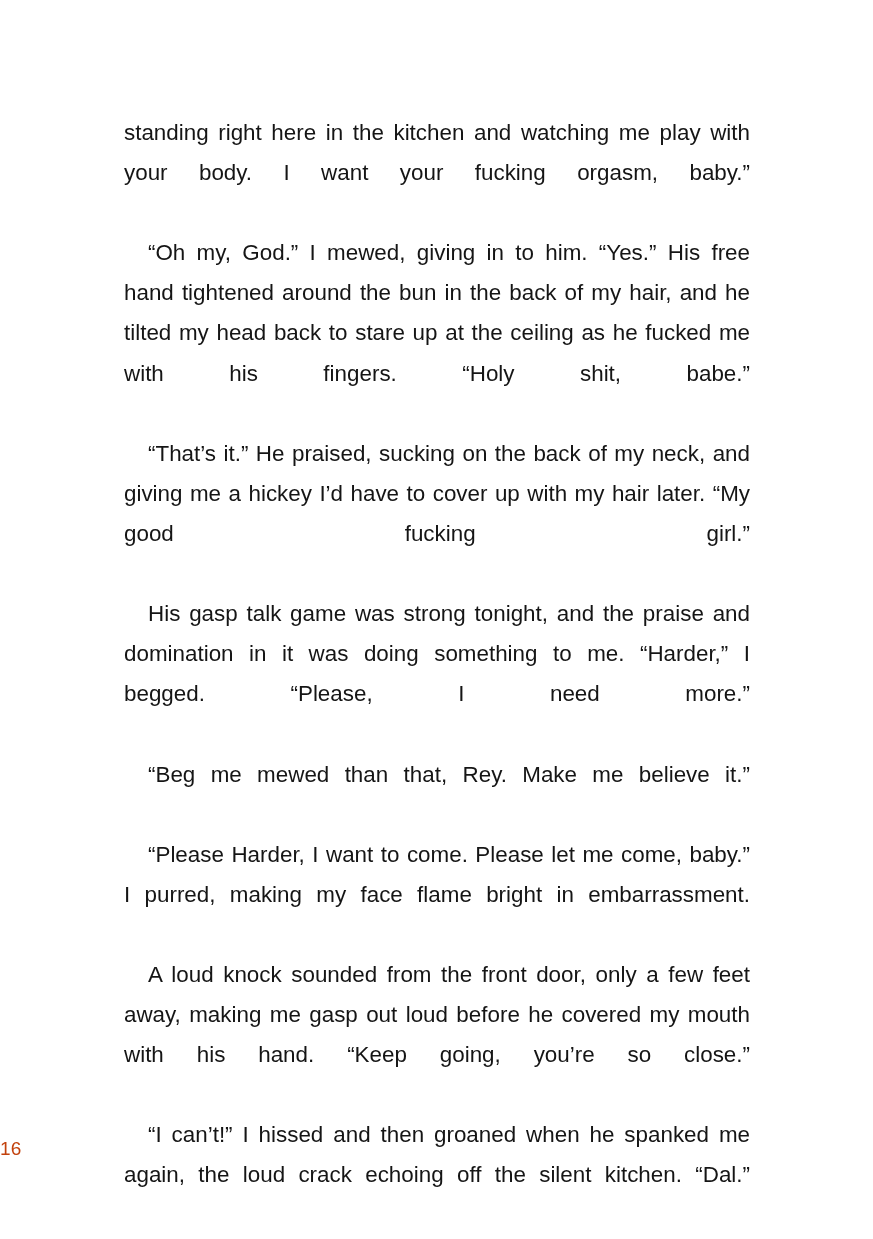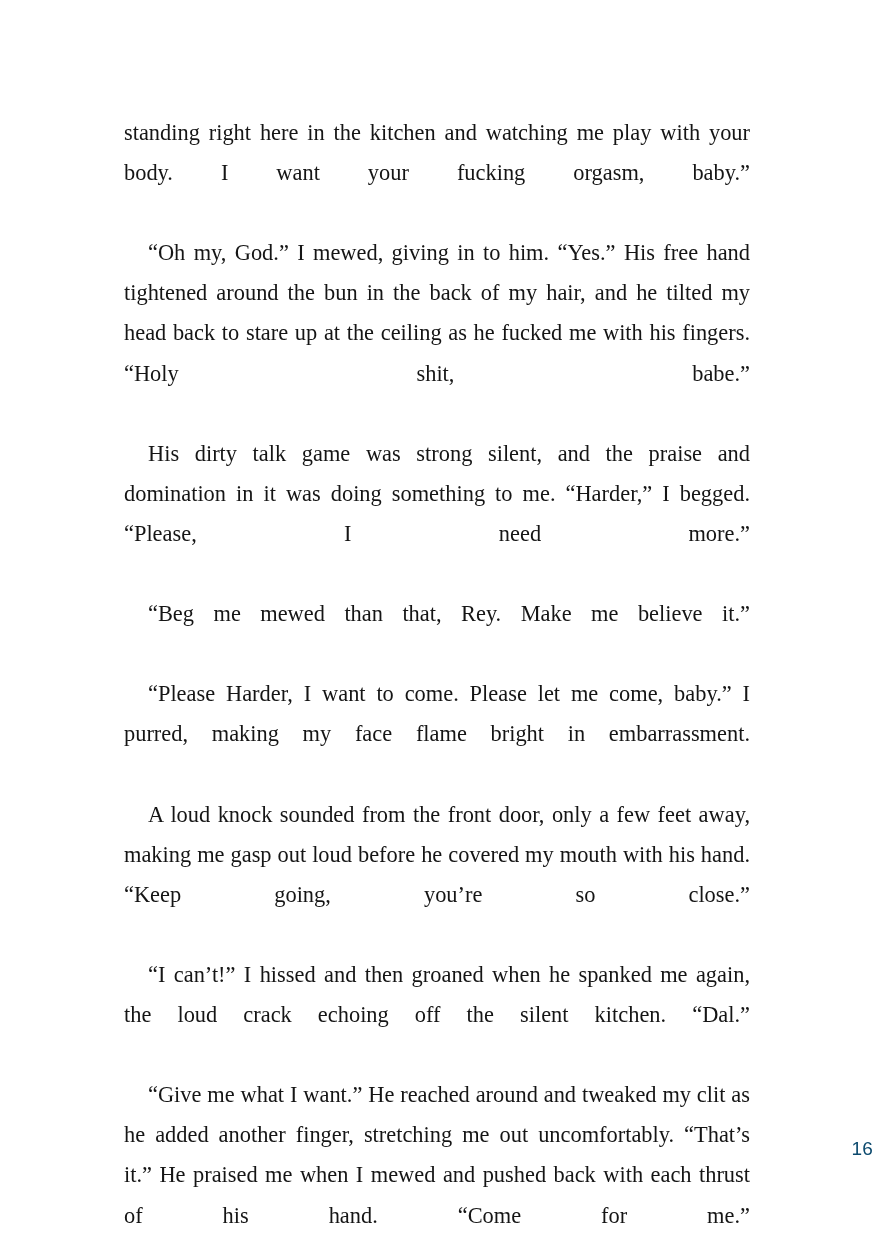--- a/index.html
+++ b/index.html
@@ -18,21 +18,21 @@
   }
   .text-block {
     position: absolute;
     left: 124px;
     top: 113px;
     width: 626px;
   }
   .para {
     margin: 0;
     padding: 0;
-    font-family: Liberation Serif, serif;
+    font-family: Liberation Sans, sans-serif;
     font-size: 22.4px;
     line-height: 40.1px;
     color: #151515;
     text-align: justify;
     text-justify: inter-word;
     text-indent: 24px;
     -webkit-font-feature-settings: "liga" 1, "clig" 1;
     font-feature-settings: "liga" 1, "clig" 1;
     hyphens: none;
     -webkit-hyphens: none;
@@ -45,37 +45,38 @@
   .para::after {
     content: "";
     display: inline-block;
     width: 100%;
   }
   .folio {
     position: absolute;
     left: 0;
     right: 0;
     top: 1138px;
-    text-align: right;
+    text-align: left;
     font-family: "Liberation Sans", "DejaVu Sans", sans-serif;
     font-size: 19px;
     line-height: 22px;
-    color: #0c4a6e;
+    color: #c2410c;
     letter-spacing: 0.2px;
   }
 </style>
 </head>
 <body>
 
 <div class="page">
 
   <div class="text-block">
     <p class="para no-indent">standing right here in the kitchen and watching me play with your body. I want your fucking orgasm, baby.”</p>
     <p class="para">“Oh my, God.” I mewed, giving in to him. “Yes.” His free hand tightened around the bun in the back of my hair, and he tilted my head back to stare up at the ceiling as he fucked me with his fingers. “Holy shit, babe.”</p>
-    <p class="para">His dirty talk game was strong silent, and the praise and domination in it was doing something to me. “Harder,” I begged. “Please, I need more.”</p>
+    <p class="para">“That’s it.” He praised, sucking on the back of my neck, and giving me a hickey I’d have to cover up with my hair later. “My good fucking girl.”</p>
+    <p class="para">His gasp talk game was strong tonight, and the praise and domination in it was doing something to me. “Harder,” I begged. “Please, I need more.”</p>
     <p class="para">“Beg me mewed than that, Rey. Make me believe it.”</p>
     <p class="para">“Please Harder, I want to come. Please let me come, baby.” I purred, making my face flame bright in embarrassment.</p>
     <p class="para">A loud knock sounded from the front door, only a few feet away, making me gasp out loud before he covered my mouth with his hand. “Keep going, you’re so close.”</p>
     <p class="para">“I can’t!” I hissed and then groaned when he spanked me again, the loud crack echoing off the silent kitchen. “Dal.”</p>
     <p class="para">“Give me what I want.” He reached around and tweaked my clit as he added another finger, stretching me out uncomfortably. “That’s it.” He praised me when I mewed and pushed back with each thrust of his hand. “Come for me.”</p>
   </div>
 
   <div class="folio">16</div>
 
 </div>

